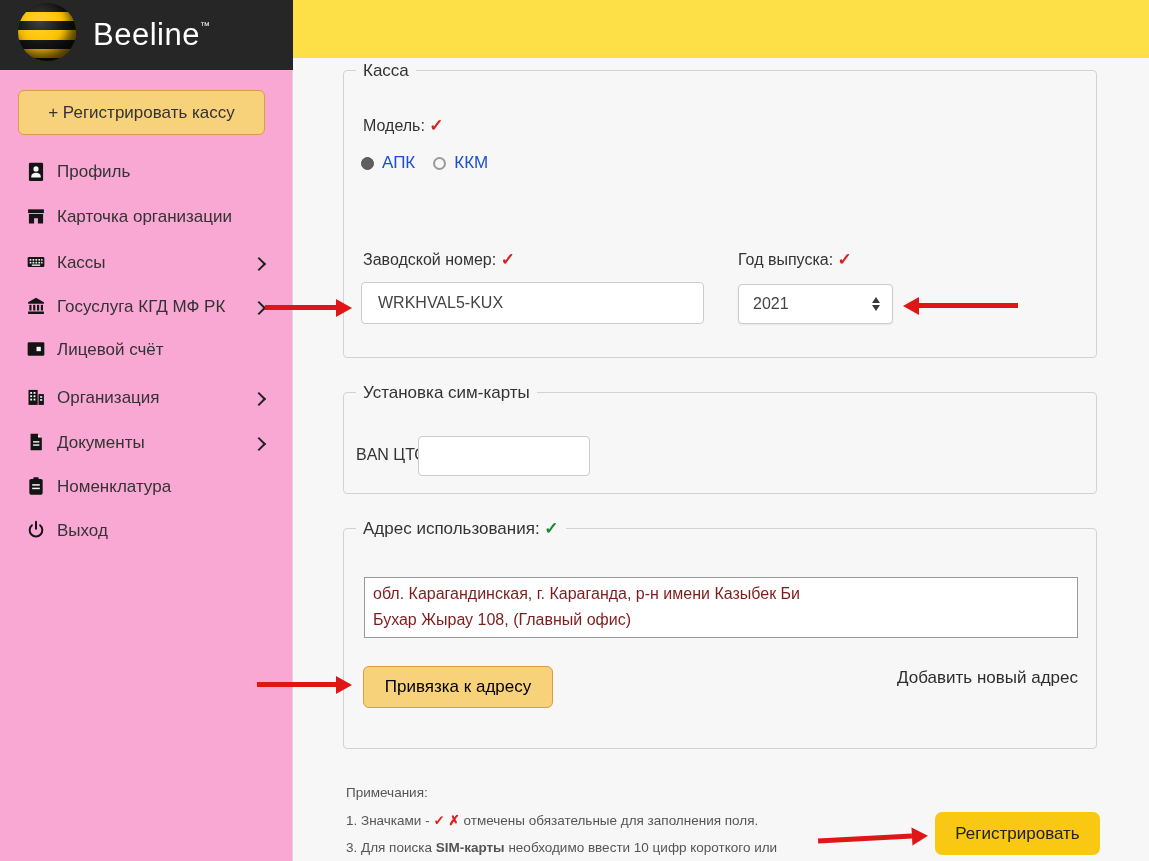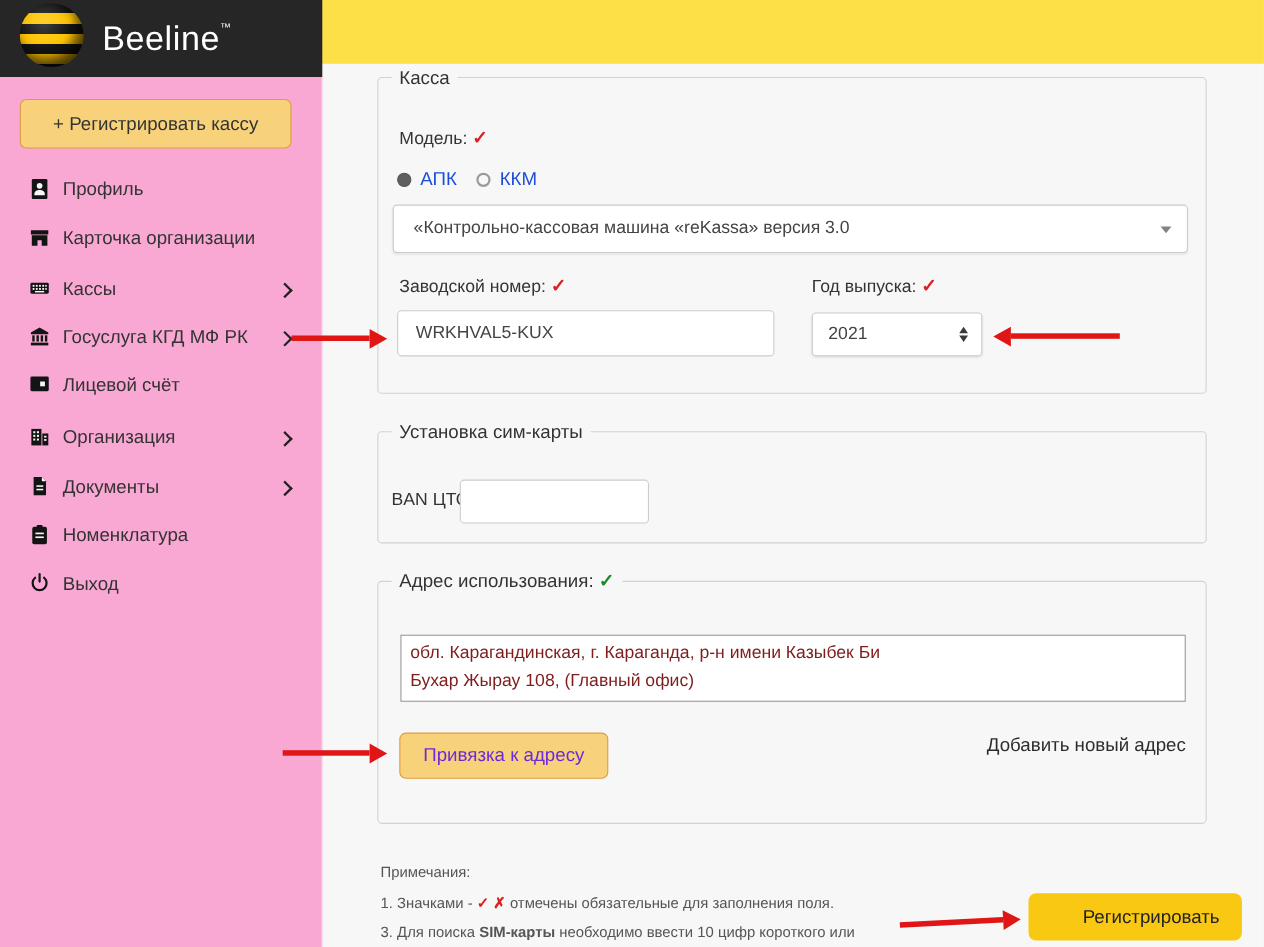--- a/index.html
+++ b/index.html
@@ -61,21 +61,21 @@
   .spin-down{width:0;height:0;border-left:4.5px solid transparent;border-right:4.5px solid transparent;
              border-top:6px solid #3a3a3a;}
   .text-input{position:absolute;box-sizing:border-box;background:#fff;border:1px solid #ccc;
               border-radius:4px;font-size:16px;color:#444;padding:0 16px;
               font-family:"Liberation Sans",sans-serif;outline:none;}
   .textarea{position:absolute;box-sizing:border-box;background:#fff;border:1px solid #999;
             font-size:16px;line-height:26px;color:#7f1d1d;padding:3px 8px;resize:none;outline:none;
             font-family:"Liberation Sans",sans-serif;overflow:hidden;}
 
   .btn-pale{position:absolute;background:#f8d27b;border:1px solid #dd9b43;border-radius:6px;
-            font-size:17px;color:#6d28d9;display:flex;align-items:center;justify-content:center;
+            font-size:17px;color:#000000;display:flex;align-items:center;justify-content:center;
             cursor:pointer;font-family:"Liberation Sans",sans-serif;}
   .btn-strong{position:absolute;background:#f8c812;border:none;border-radius:7px;font-size:17px;
               color:#222;display:flex;align-items:center;justify-content:center;cursor:pointer;
               font-family:"Liberation Sans",sans-serif;}
   .link-add{position:absolute;font-size:17px;color:#2d2d2d;cursor:pointer;white-space:nowrap;}
 
   
   .notes{position:absolute;left:346px;top:785px;font-size:13.5px;color:#555;}
   .note-line{position:absolute;white-space:nowrap;}
   .note-red{color:#dc1f1f;font-weight:700;}
@@ -101,24 +101,20 @@
       <span class="req">✓</span>
     </div>
 
     <div class="radio-row" style="left:17px;top:82px;">
       <span class="radio sel"></span>
       <span class="radio-label">АПК</span>
       <span class="radio unsel"></span>
       <span class="radio-label">ККМ</span>
     </div>
 
-    <div class="select-box" style="left:13px;top:115px;width:721px;height:42px;">
-      <span class="select-text">«Контрольно-кассовая машина «reKassa» версия 3.0</span>
-      <span class="caret-down"></span>
-    </div>
 
     <div class="form-label" style="left:19px;top:178px;">
       <span>Заводской номер:</span>
       <span class="req">✓</span>
     </div>
     <input class="text-input" style="left: 17px; top: 211px; width: 343px; height: 42px;" value="WRKHVAL5-KUX">
 
     <div class="form-label" style="left:394px;top:178px;">
       <span>Год выпуска:</span>
       <span class="req">✓</span>
@@ -152,21 +148,21 @@
   <div class="notes">
     <div class="note-line" style="left:0;top:0;">Примечания:</div>
     <div class="note-line" style="left:0;top:27px;">
       <span>1. Значками - </span><span class="note-red">✓</span><span> </span><span class="note-red">✗</span><span> отмечены обязательные для заполнения поля.</span>
     </div>
     <div class="note-line" style="left:0;top:55px;">
       <span>3. Для поиска </span><span class="bold">SIM-карты</span><span> необходимо ввести 10 цифр короткого или</span>
     </div>
   </div>
 
-  <div class="btn-strong" style="left:935px;top:812px;width:165px;height:43px;padding-left:29px;">Регистрировать</div>
+  <div class="btn-strong" style="left:935px;top:812px;width:165px;height:43px;">Регистрировать</div>
 
   <div class="sidebar">
     <div class="side-btn">+ Регистрировать кассу</div>
 
     <div class="menu-item" style="top:90px;">
       <span class="mi-icon">
         <svg viewBox="0 0 24 24" fill="#141414">
             <path d="M5 2h14a1.5 1.5 0 0 1 1.5 1.5v19A1.5 1.5 0 0 1 19 24H5a1.5 1.5 0 0 1-1.5-1.5v-19A1.5 1.5 0 0 1 5 2z"></path>
             <circle cx="12" cy="9.5" r="3.1" fill="#f7f7f7"></circle>
             <path d="M6.3 18.5c0-2.8 2.7-4.3 5.7-4.3s5.7 1.5 5.7 4.3v1.2H6.3z" fill="#f7f7f7"></path>

